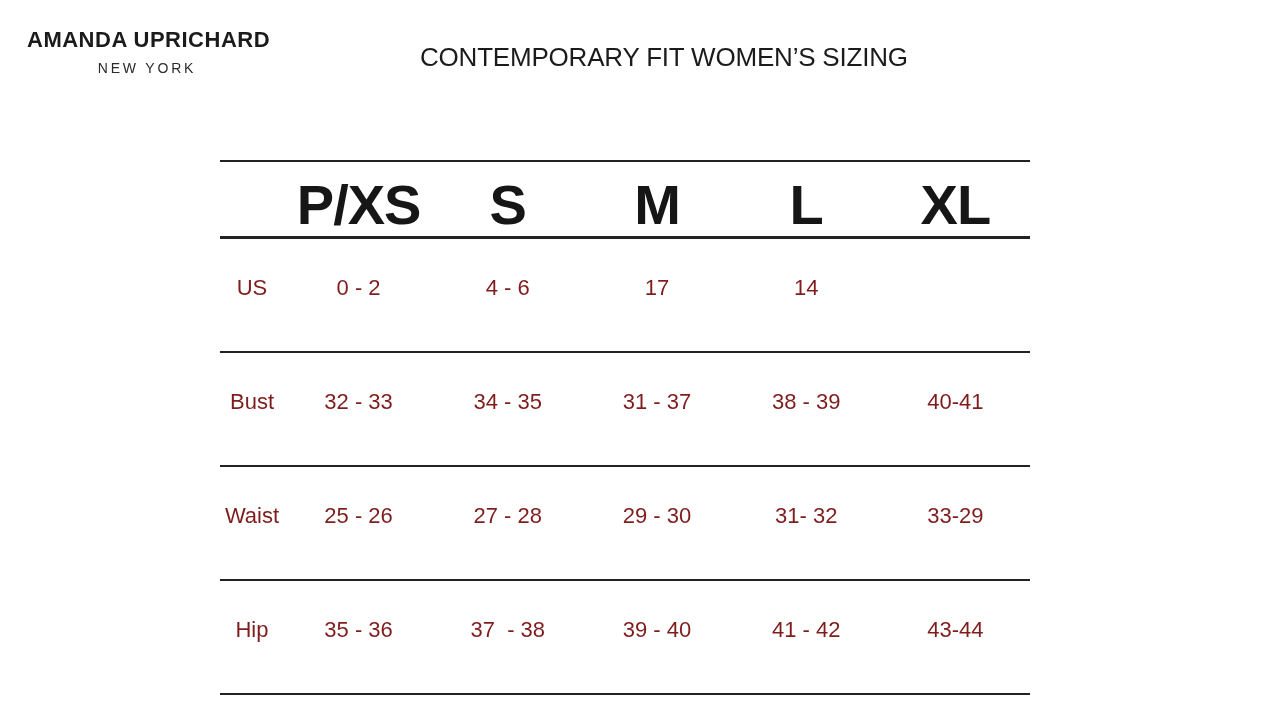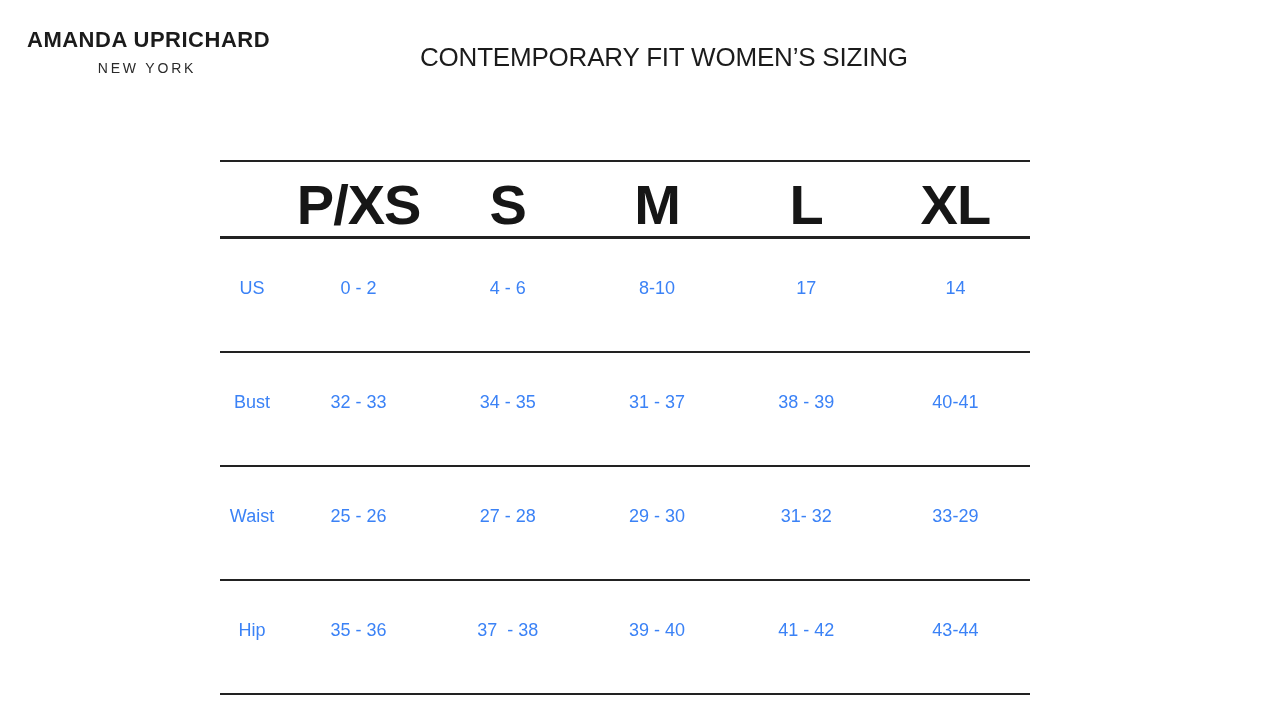--- a/index.html
+++ b/index.html
@@ -86,25 +86,25 @@
   }
   .row.header .cell {
     font-size: 56px;
     font-weight: bold;
     letter-spacing: -1px;
     line-height: 60px;
     padding-top: 13px;
     color: #161616;
   }
   .row.data .cell {
-    font-size: 18px;
+    font-size: 22px;
     font-weight: 400;
     line-height: 24px;
     padding-top: 37px;
-    color: #3b82f6;
+    color: #7f1d1d;
   }
 </style>
 </head>
 <body>
 
 <div class="page">
 
   <div class="brand">
     <div class="brand-name">AMANDA UPRICHARD</div>
     <div class="brand-sub">NEW YORK</div>
@@ -120,21 +120,20 @@
       <div class="cell">S</div>
       <div class="cell">M</div>
       <div class="cell">L</div>
       <div class="cell">XL</div>
     </div>
 
     <div class="row data">
       <div class="cell">US</div>
       <div class="cell">0 - 2</div>
       <div class="cell">4 - 6</div>
-      <div class="cell">8-10</div>
       <div class="cell">17</div>
       <div class="cell">14</div>
     </div>
 
     <div class="row data">
       <div class="cell">Bust</div>
       <div class="cell">32 - 33</div>
       <div class="cell">34 - 35</div>
       <div class="cell">31 - 37</div>
       <div class="cell">38 - 39</div>

